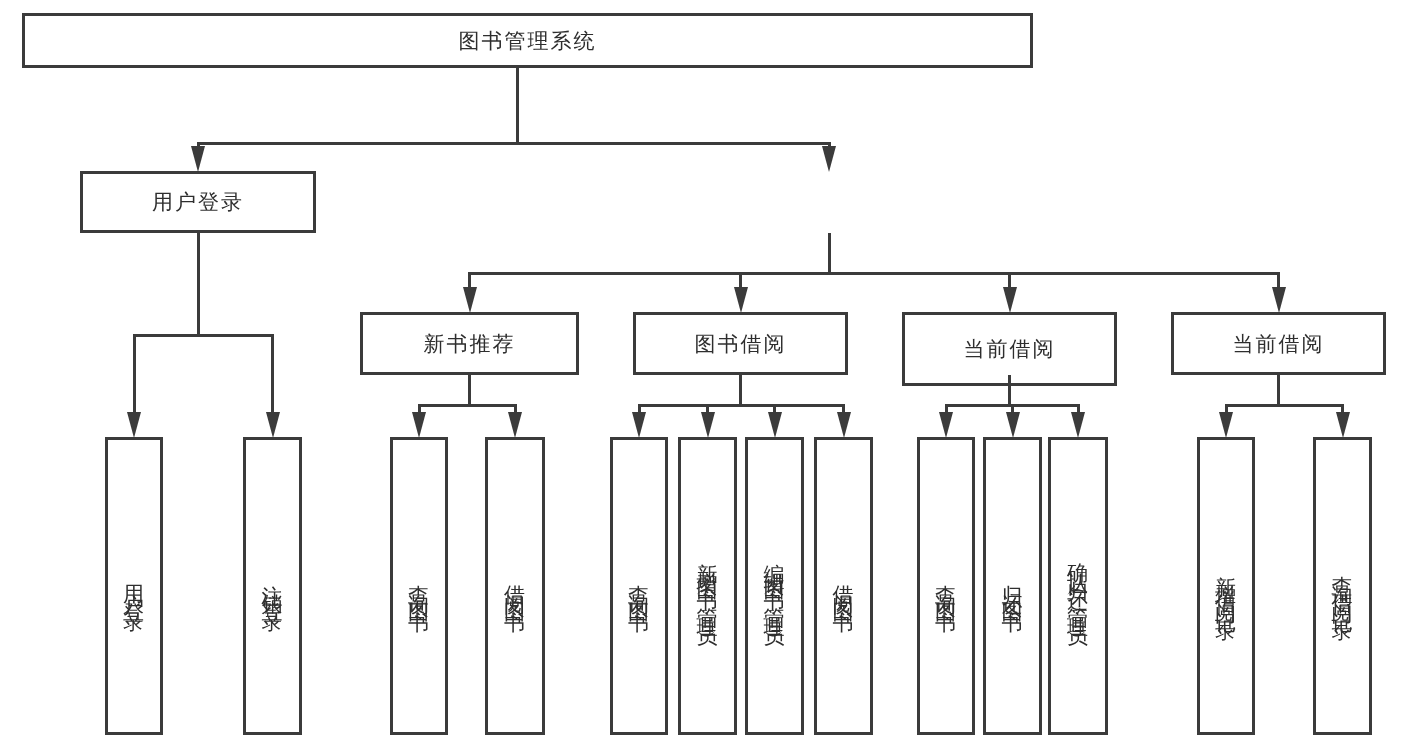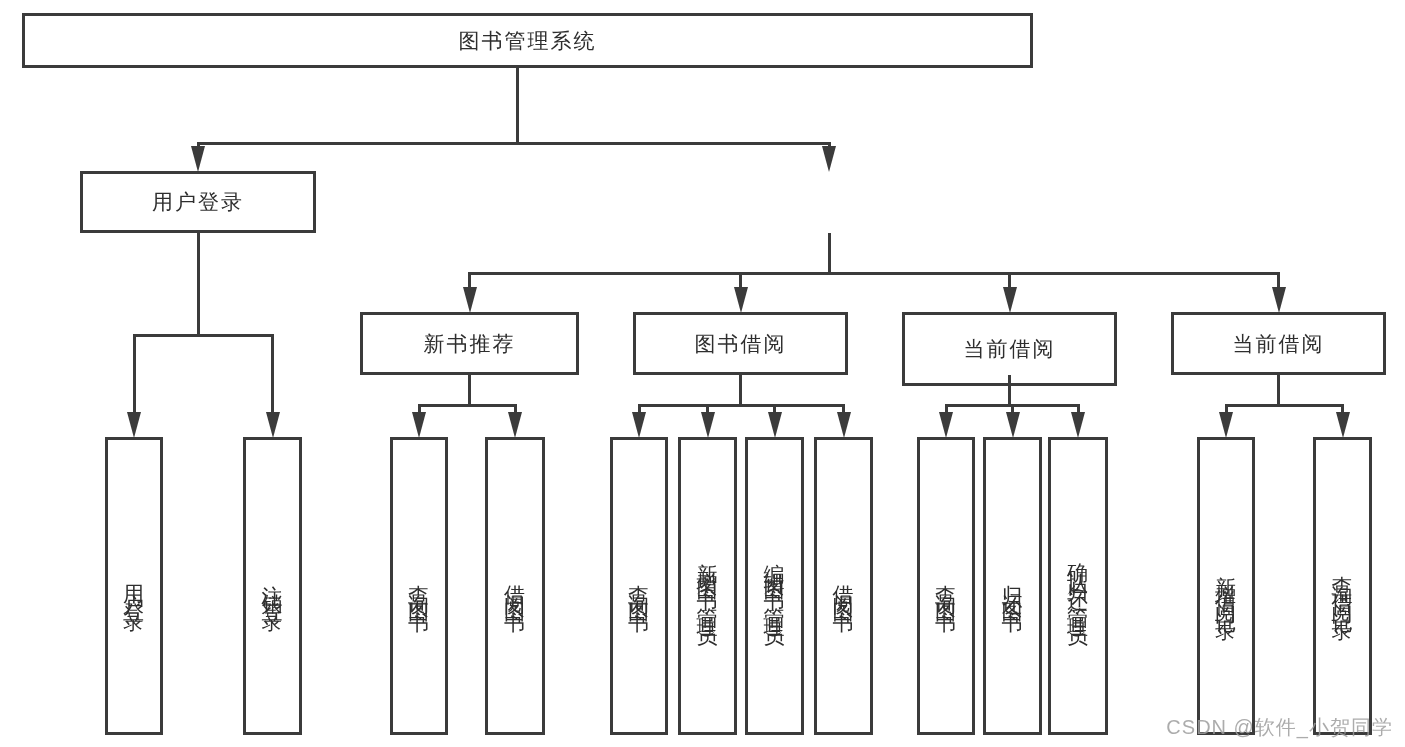--- a/index.html
+++ b/index.html
@@ -79,21 +79,20 @@
   <div class="node v" style="left: 745px; top: 437px; width: 59px; height: 298px;">编辑图书（管理员）</div>
   <div class="node v" style="left: 814px; top: 437px; width: 59px; height: 298px;">借阅图书</div>
 
   <div class="node v" style="left: 917px; top: 437px; width: 58px; height: 298px;">查询图书</div>
   <div class="node v" style="left: 983px; top: 437px; width: 59px; height: 298px;">归还图书</div>
   <div class="node v" style="left: 1048px; top: 437px; width: 60px; height: 298px;">确认归还（管理员）</div>
 
   <div class="node v" style="left: 1197px; top: 437px; width: 58px; height: 298px;">新增借阅记录</div>
   <div class="node v" style="left: 1313px; top: 437px; width: 59px; height: 298px;">查询借阅记录</div>
 
-  <div class="watermark">CSDN @软件_小贺同学</div>
 <div class="cline" style="left: 516px; top: 68px; width: 3px; height: 76.5px;"></div>
     <div class="cline" style="left: 196.5px; top: 141.5px; width: 634px; height: 3px;"></div>
     <div class="cline" style="left: 196.5px; top: 143px; width: 3px; height: 3px;"></div>
     <div class="arrow" style="left: 191px; top: 146px;"></div>
     <div class="cline" style="left: 827.5px; top: 143px; width: 3px; height: 3px;"></div>
     <div class="arrow" style="left: 822px; top: 146px;"></div>
     <div class="cline" style="left: 196.5px; top: 233px; width: 3px; height: 103.5px;"></div>
     <div class="cline" style="left: 132.5px; top: 333.5px; width: 141.5px; height: 3px;"></div>
     <div class="cline" style="left: 132.5px; top: 335px; width: 3px; height: 77px;"></div>
     <div class="arrow" style="left: 127px; top: 412px;"></div>

